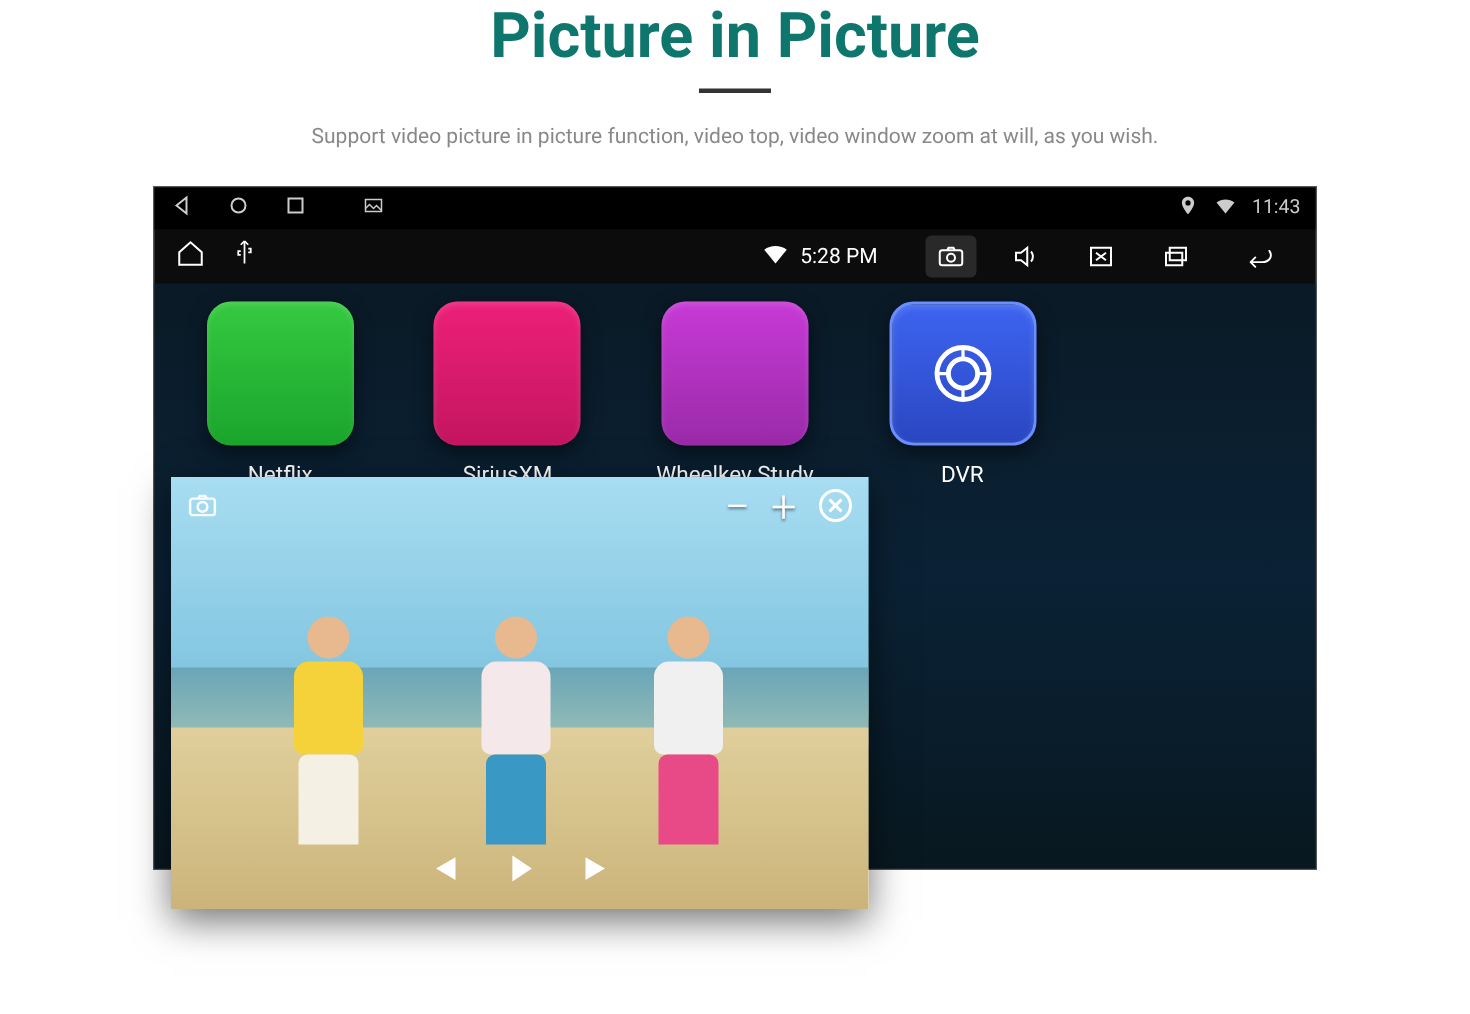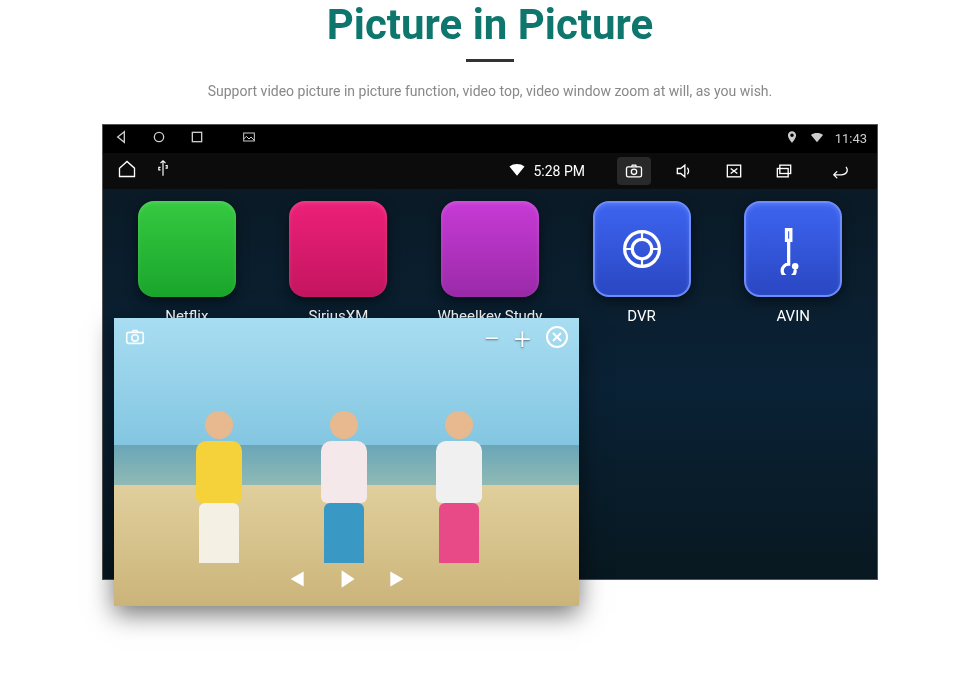--- a/index.html
+++ b/index.html
@@ -242,29 +242,20 @@
       <div class="app">
         <div class="app-tile tile-blue">
           <svg viewBox="0 0 48 48">
               <circle cx="24" cy="24" r="16" fill="none" stroke="#fff" stroke-width="3"></circle>
               <circle cx="24" cy="24" r="9" fill="none" stroke="#fff" stroke-width="3"></circle>
               <path d="M24 8v6M24 34v6M8 24h6M34 24h6" stroke="#fff" stroke-width="2"></path>
             </svg>
         </div>
         <div class="app-label">DVR</div>
       </div>
-      <div class="app">
-        <div class="app-tile tile-blue">
-          <svg viewBox="0 0 48 48">
-              <path d="M18 6h4v10h-4zM20 16v22a6 6 0 106 6" fill="none" stroke="#fff" stroke-width="3" stroke-linecap="round"></path>
-              <circle cx="26" cy="40" r="3" fill="#fff"></circle>
-            </svg>
-        </div>
-        <div class="app-label">AVIN</div>
-      </div>
 
       <div class="app" style="visibility:hidden;">
         <div class="app-tile"></div>
           <div class="app-label"></div>
       </div>
       <div class="app" style="visibility:hidden;">
         <div class="app-tile"></div>
           <div class="app-label"></div>
       </div>
       <div class="app" style="visibility:hidden;">

